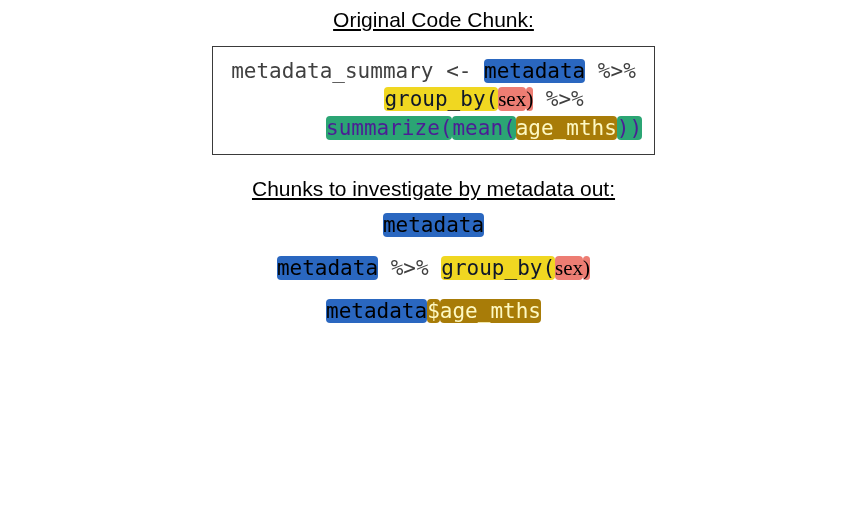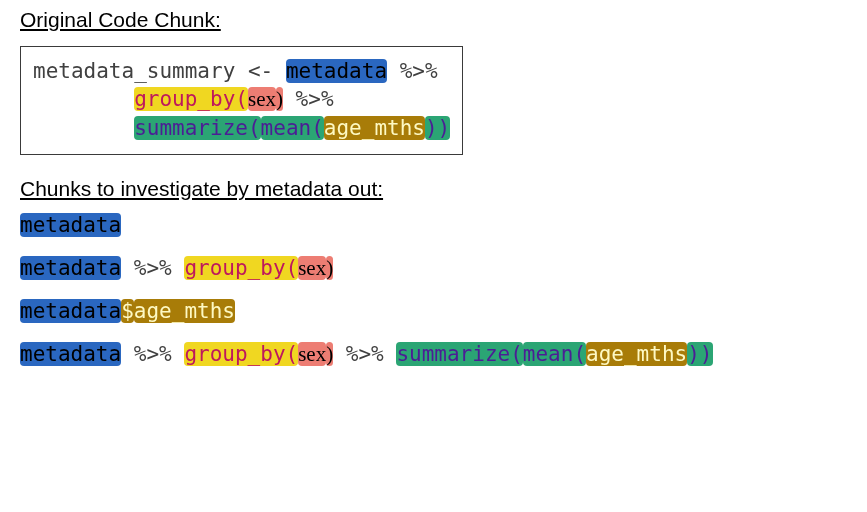--- a/index.html
+++ b/index.html
@@ -6,20 +6,21 @@
     margin: 0;
     padding: 0;
     width: 867px;
     height: 512px;
     background: #fff;
     font-family: Helvetica, Arial, sans-serif;
     color: #000;
   }
   .wrap {
     padding: 8px 20px 0 20px;
+    text-align: center;
   }
   .heading {
     text-decoration: underline;
     font-size: 21px;
     margin: 0 0 14px 0;
     font-weight: 400;
   }
   .box {
     border: 1px solid #3a3a3a;
     padding: 10px 12px 12px 12px;
@@ -35,21 +36,21 @@
   .line {
     font-family: Menlo, "DejaVu Sans Mono", Consolas, monospace;
     font-size: 21px;
     white-space: pre;
     line-height: 1.0;
     margin: 0 0 22px 0;
   }
   .line:last-child { margin-bottom: 0; }
   .hl { border-radius: 4px; }
   .c-blue   { background: #2a67c0; color: #000; }
-  .c-yellow { background: #f0d721; color: #be185d; }
+  .c-yellow { background: #f0d721; color: #0f172a; }
   .c-green  { background: #2ba574; color: #4c1d95; }
   .c-red    { background: #ed7d73; color: #000; font-family: Liberation Serif, serif; }
   .c-olive  { background: #a87c08; color: #fef9c3; }
   .plain    { color: #404040; }
 </style>
 </head>
 <body>
 <div class="wrap">
 
 
@@ -72,15 +73,14 @@
 
 
 
 
 <div class="line"><span class="hl c-blue">metadata</span><span class="plain"> %&gt;% </span><span class="hl c-yellow">group_by(</span><span class="hl c-red">sex</span><span class="hl c-red">)</span></div>
 
 
 <div class="line"><span class="hl c-blue">metadata</span><span class="hl c-olive">$</span><span class="hl c-olive">age_mths</span></div>
 
 
-<div class="line"><span class="hl c-blue">metadata</span><span class="plain"> %&gt;% </span><span class="hl c-yellow">group_by(</span><span class="hl c-red">sex</span><span class="hl c-red">)</span><span class="plain"> %&gt;% </span><span class="hl c-green">summarize(</span><span class="hl c-green">mean(</span><span class="hl c-olive">age_mths</span><span class="hl c-green">))</span></div>
 
 </div>
 
 </body></html>

